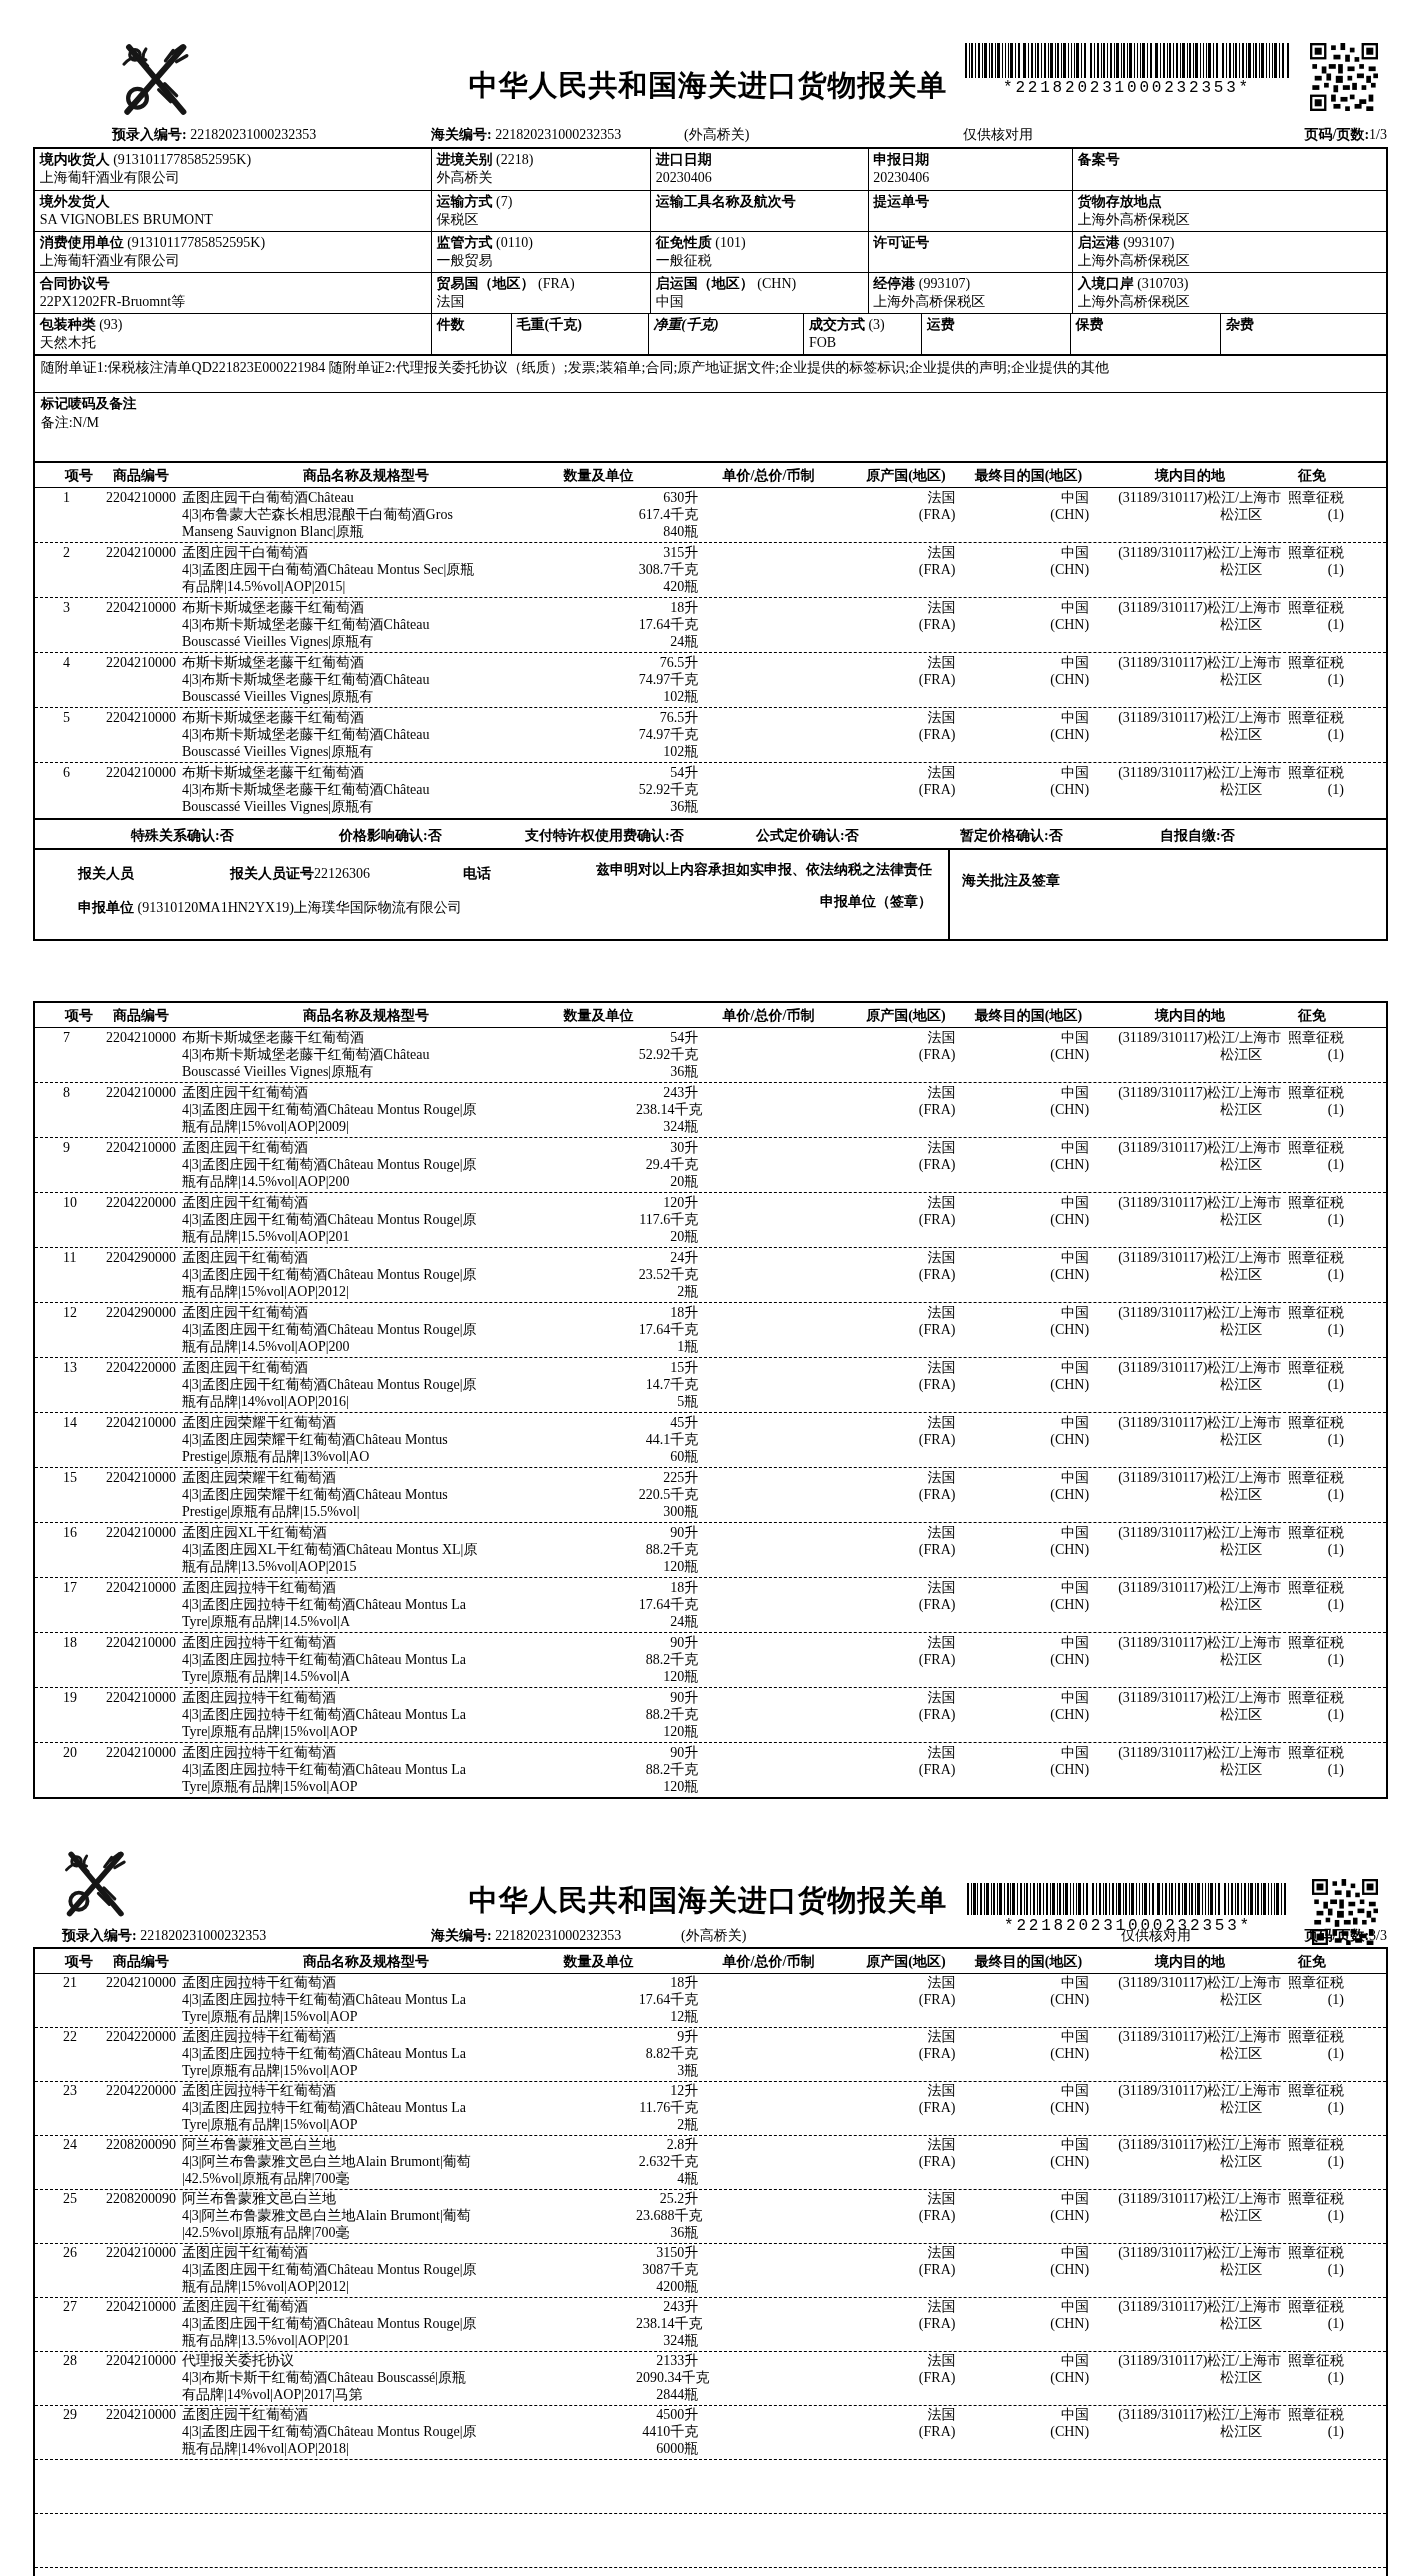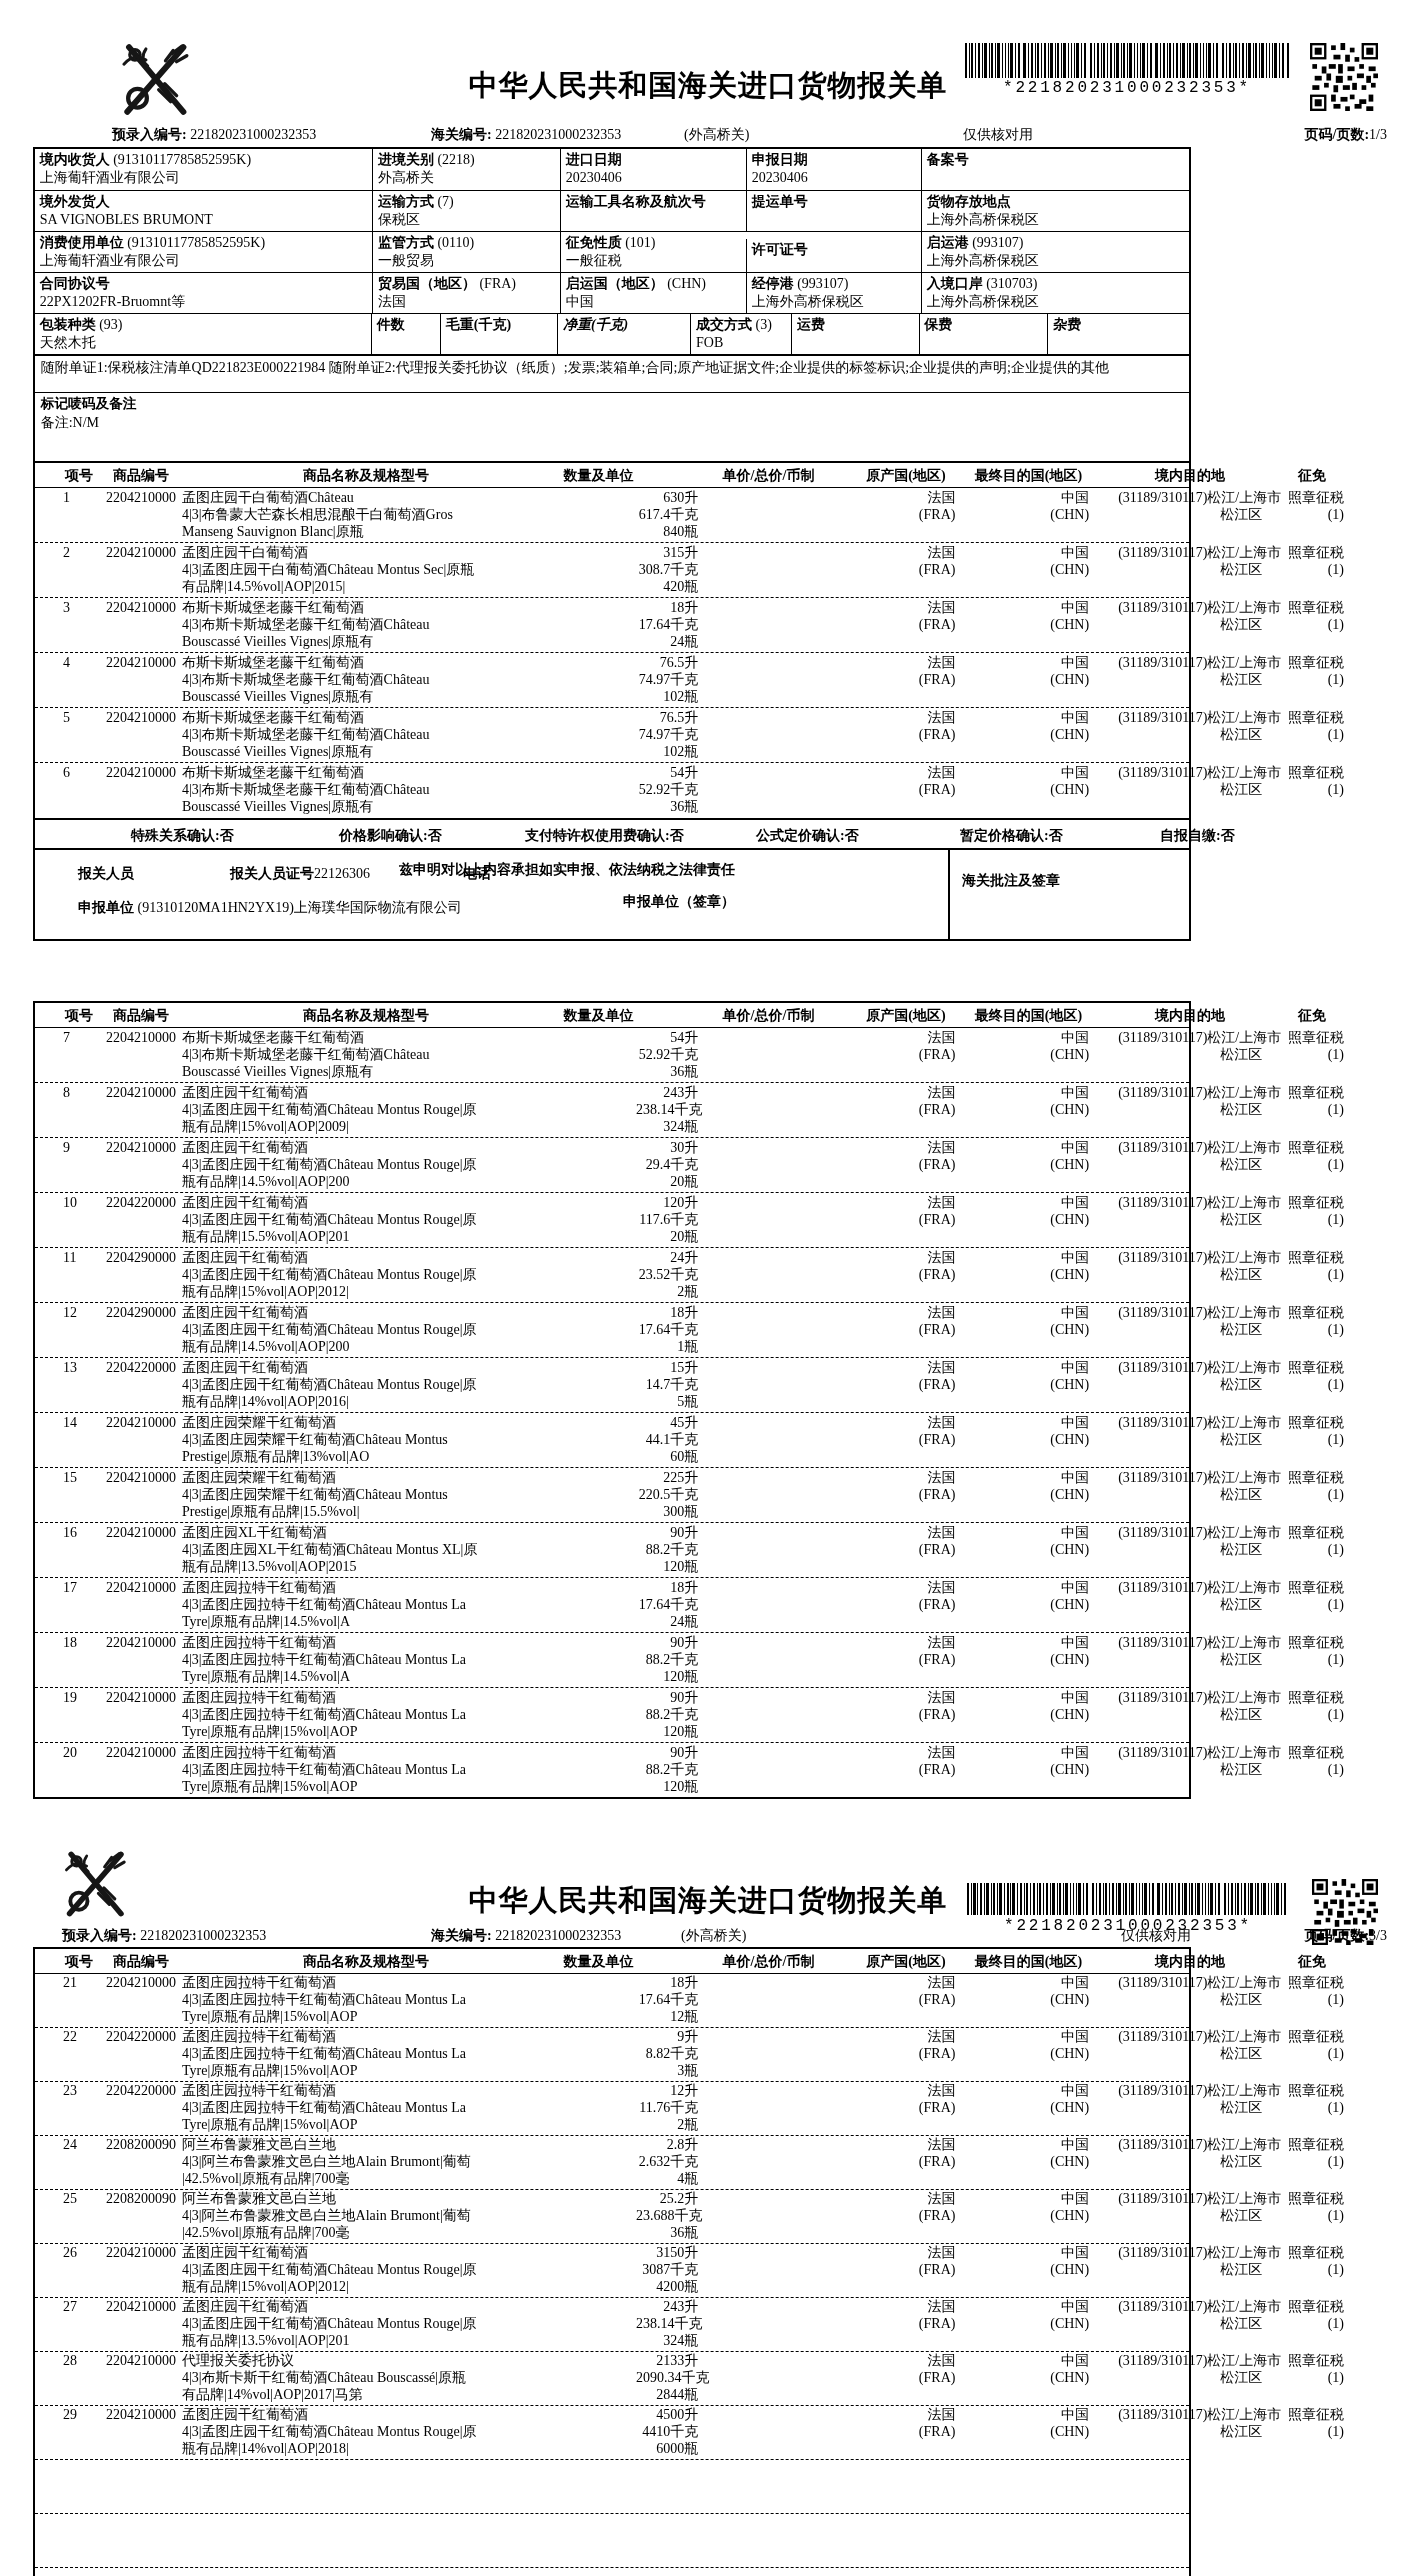--- a/index.html
+++ b/index.html
@@ -11,21 +11,21 @@
   .b{font-weight:bold;}
   .doc-title{position:absolute;transform:translateX(-50%);font-weight:bold;font-size:29px;letter-spacing:0.9px;white-space:nowrap;}
   .emblem{position:absolute;}
   .barcode{position:absolute;background:repeating-linear-gradient(90deg,#000 0,#000 1.9px,#fff 1.9px,#fff 3.8px,#000 3.8px,#000 4.7px,#fff 4.7px,#fff 5.7px,#000 5.7px,#000 8.5px,#fff 8.5px,#fff 10.4px,#000 10.4px,#000 11.4px,#fff 11.4px,#fff 13.2px);}
   .barcode-text{position:absolute;font-family:"Liberation Mono","DejaVu Sans Mono",monospace;font-size:16px;letter-spacing:2.8px;white-space:nowrap;text-align:center;}
   .qr{position:absolute;}
   .meta-row{position:absolute;left:0;top:0;width:1420px;height:19px;font-size:14px;white-space:nowrap;}
   .meta-row .mi{position:absolute;top:0;}
   .pgnum{position:absolute;right:33px;top:0;}
 
-  .box{position:absolute;left:33px;width:1158px;border:1.9px solid #000;background:#fff;}
+  .box{position:absolute;left:33px;width:1355px;border:1.9px solid #000;background:#fff;}
   
   .form-row{display:flex;height:41px;border-top:1.4px solid #000;}
   .form-row:first-child{border-top:none;}
   .fcell{border-left:1.4px solid #000;padding:1.9px 4.7px;overflow:hidden;}
   .fcell:first-child{border-left:none;}
   .fl{font-size:14px;font-weight:bold;white-space:nowrap;line-height:18px;}
   .fl .code{font-weight:normal;}
   .fv{font-size:14px;white-space:nowrap;line-height:18px;}
   
   .docs-r1{height:37px;border-bottom:1.9px solid #000;padding:1.9px 5.7px;}
@@ -189,21 +189,21 @@
           <div class="fv">上海葡轩酒业有限公司</div>
         </div>
         <div class="fcell" style="width: 220px;">
           <div class="fl"><span>监管方式</span><span class="code"> (0110)</span></div>
           <div class="fv">一般贸易</div>
         </div>
         <div class="fcell" style="width: 218px;">
           <div class="fl"><span>征免性质</span><span class="code"> (101)</span></div>
           <div class="fv">一般征税</div>
         </div>
-        <div class="fcell" style="width: 205px; margin-top: 7px;">
+        <div class="fcell" style="width: 205px;">
           <div class="fl"><span>许可证号</span></div>
           <div class="fv">&nbsp;</div>
         </div>
         <div class="fcell" style="width: 315px;">
           <div class="fl"><span>启运港</span><span class="code"> (993107)</span></div>
           <div class="fv">上海外高桥保税区</div>
         </div>
       </div>
       <div class="form-row">
         <div class="fcell" style="width: 397px;">

